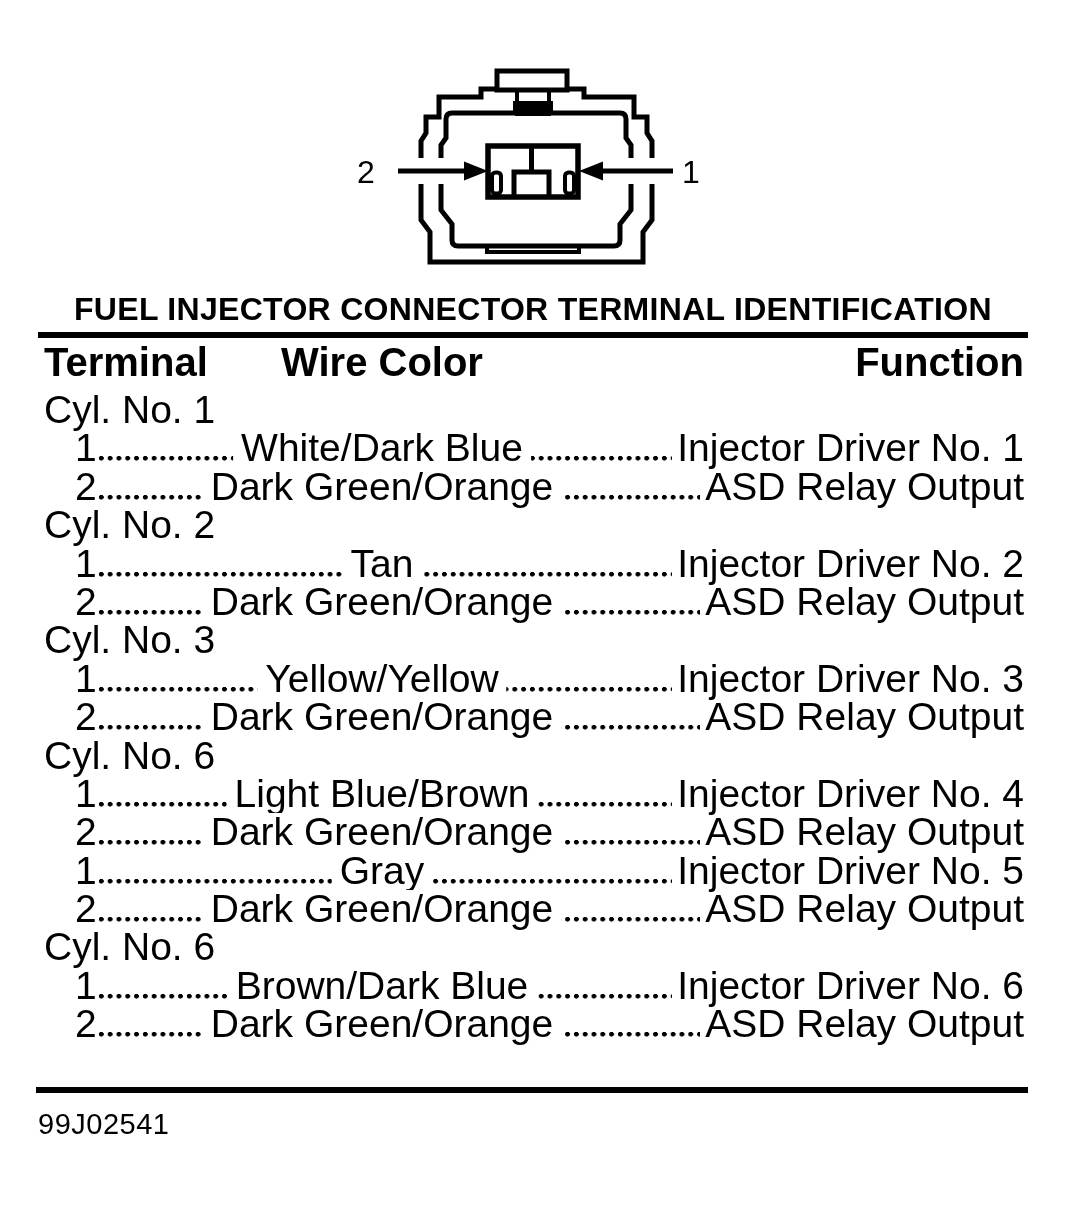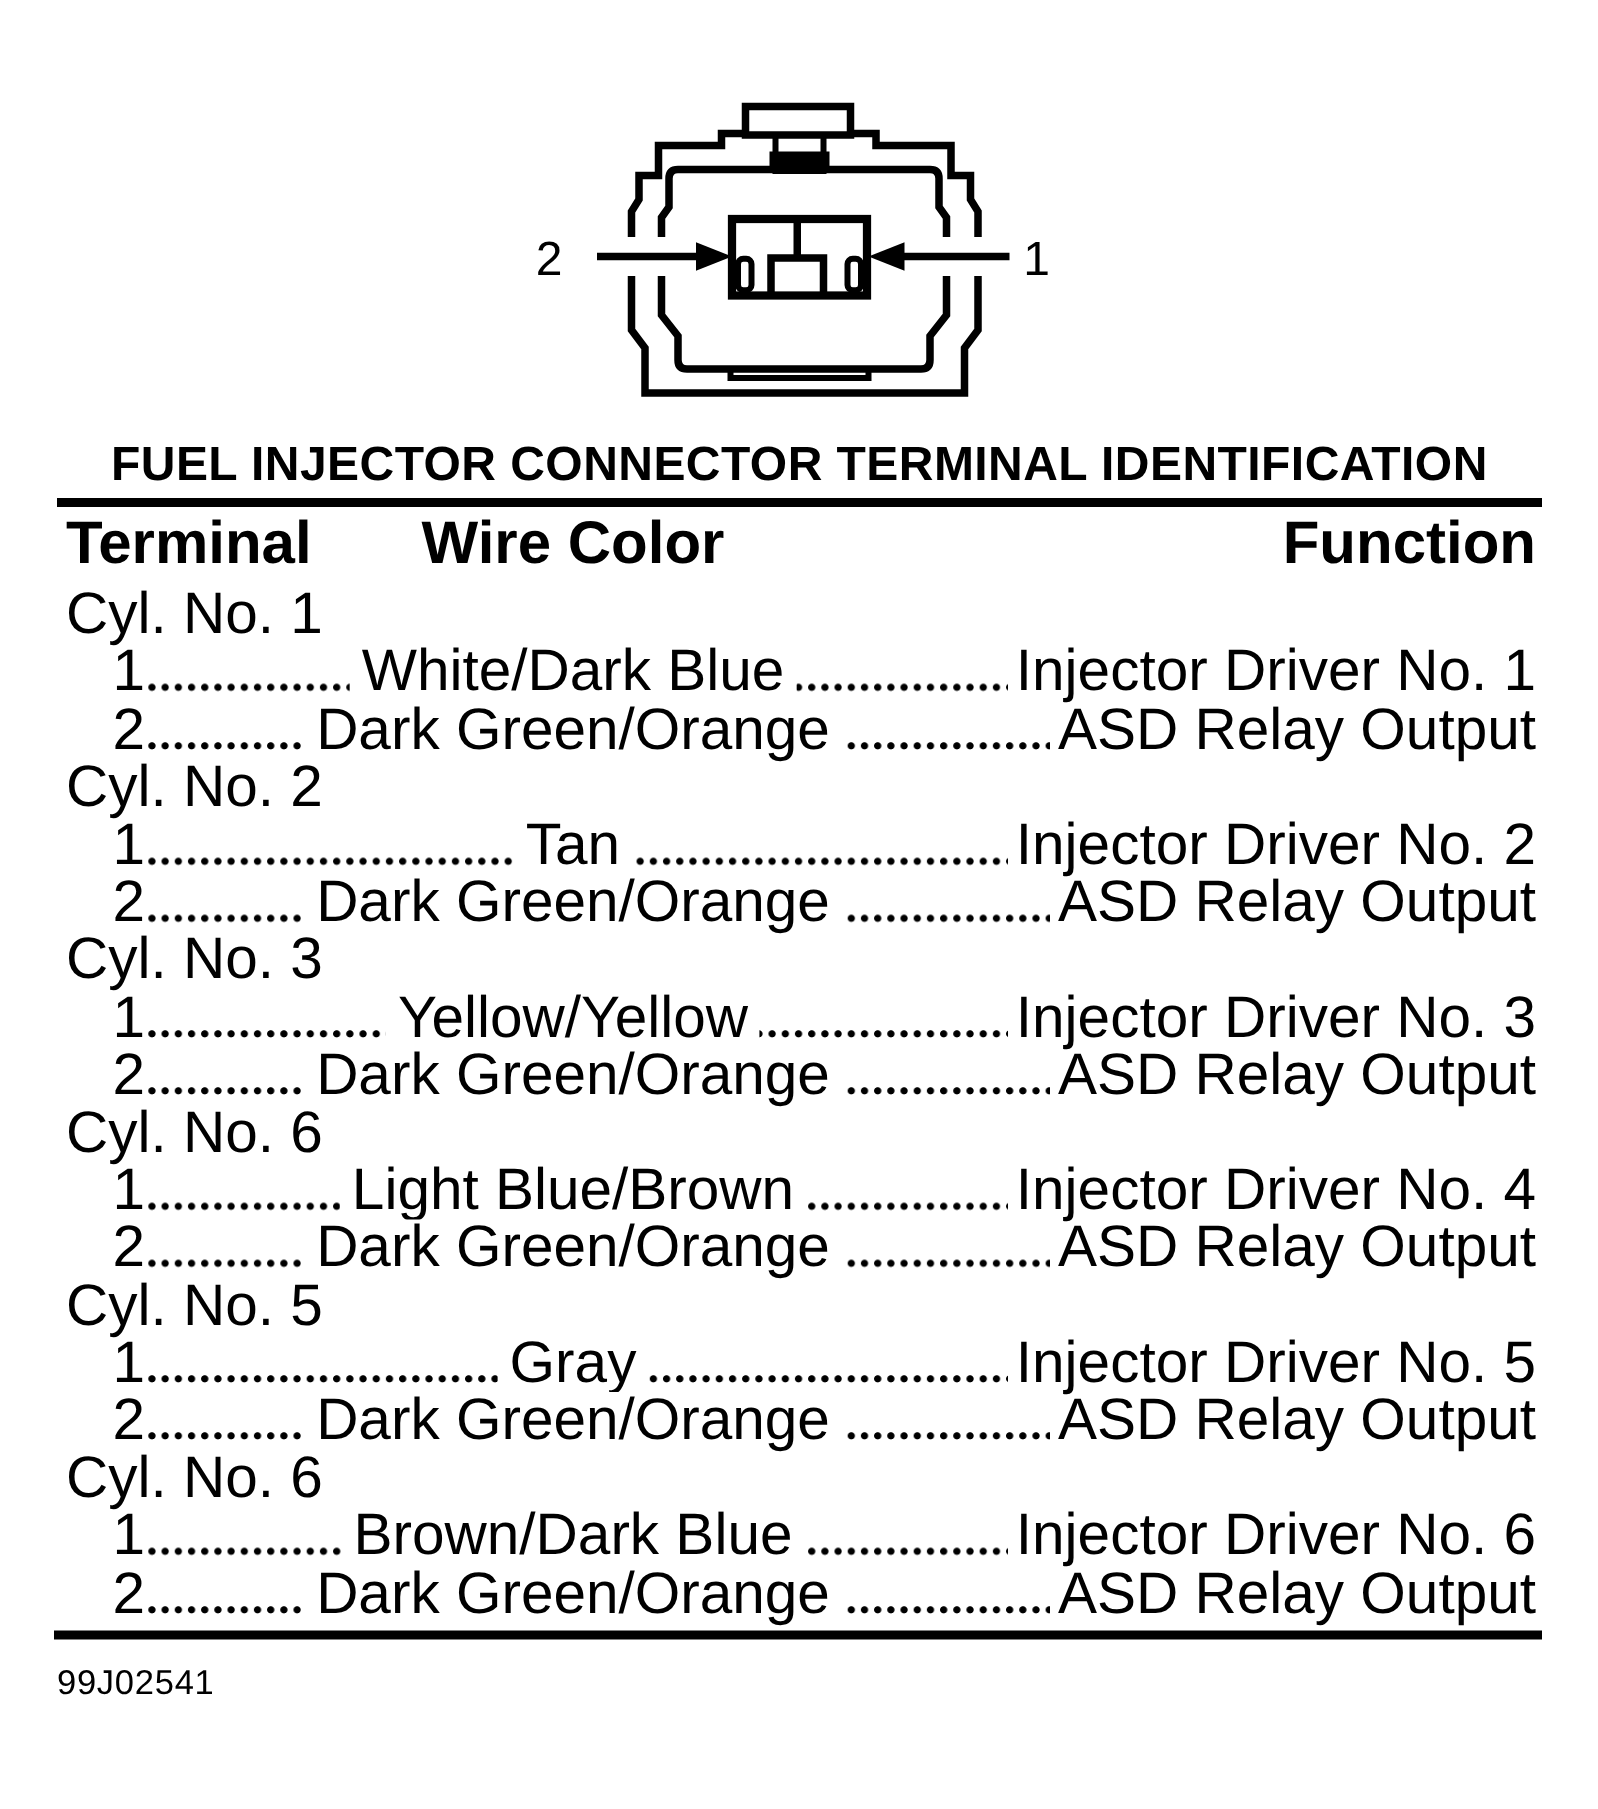--- a/index.html
+++ b/index.html
@@ -46,21 +46,21 @@
     background-size: 8.8px 38.4px;
     background-repeat: repeat-x;
   }
   .func { flex:0 0 auto; padding-left:5px; white-space:nowrap; }
   .wire {
     position:absolute; left:342px; top:0; transform:translateX(-50%);
     background:#fff; padding:0 8px; white-space:nowrap;
   }
 
   
-  .figure-id { position:absolute; left:38px; top:1108px; font-size:23px; letter-spacing:0.5px; }
+  .figure-id { position:absolute; left:38px; top:1108px; font-size:29px; letter-spacing:0.5px; }
 </style>
 </head>
 <body>
 
 <div class="page">
 
   <div class="figure">
     <svg width="1065" height="290" viewBox="0 0 1065 290">
       <g fill="none" stroke="#000" stroke-width="5">
 
@@ -179,21 +179,20 @@
     <span class="wire">Light Blue/Brown</span>
   </div>
         <div class="trow">
     <span class="term">2</span>
     <span class="leader"></span>
     <span class="func">ASD Relay Output</span>
     <span class="wire">Dark Green/Orange</span>
   </div>
       </div>
       <div class="tgroup">
-    <div class="group-label">Cyl. No. 5</div>
   <div class="trow">
     <span class="term">1</span>
     <span class="leader"></span>
     <span class="func">Injector Driver No. 5</span>
     <span class="wire">Gray</span>
   </div>
         <div class="trow">
     <span class="term">2</span>
     <span class="leader"></span>
     <span class="func">ASD Relay Output</span>

